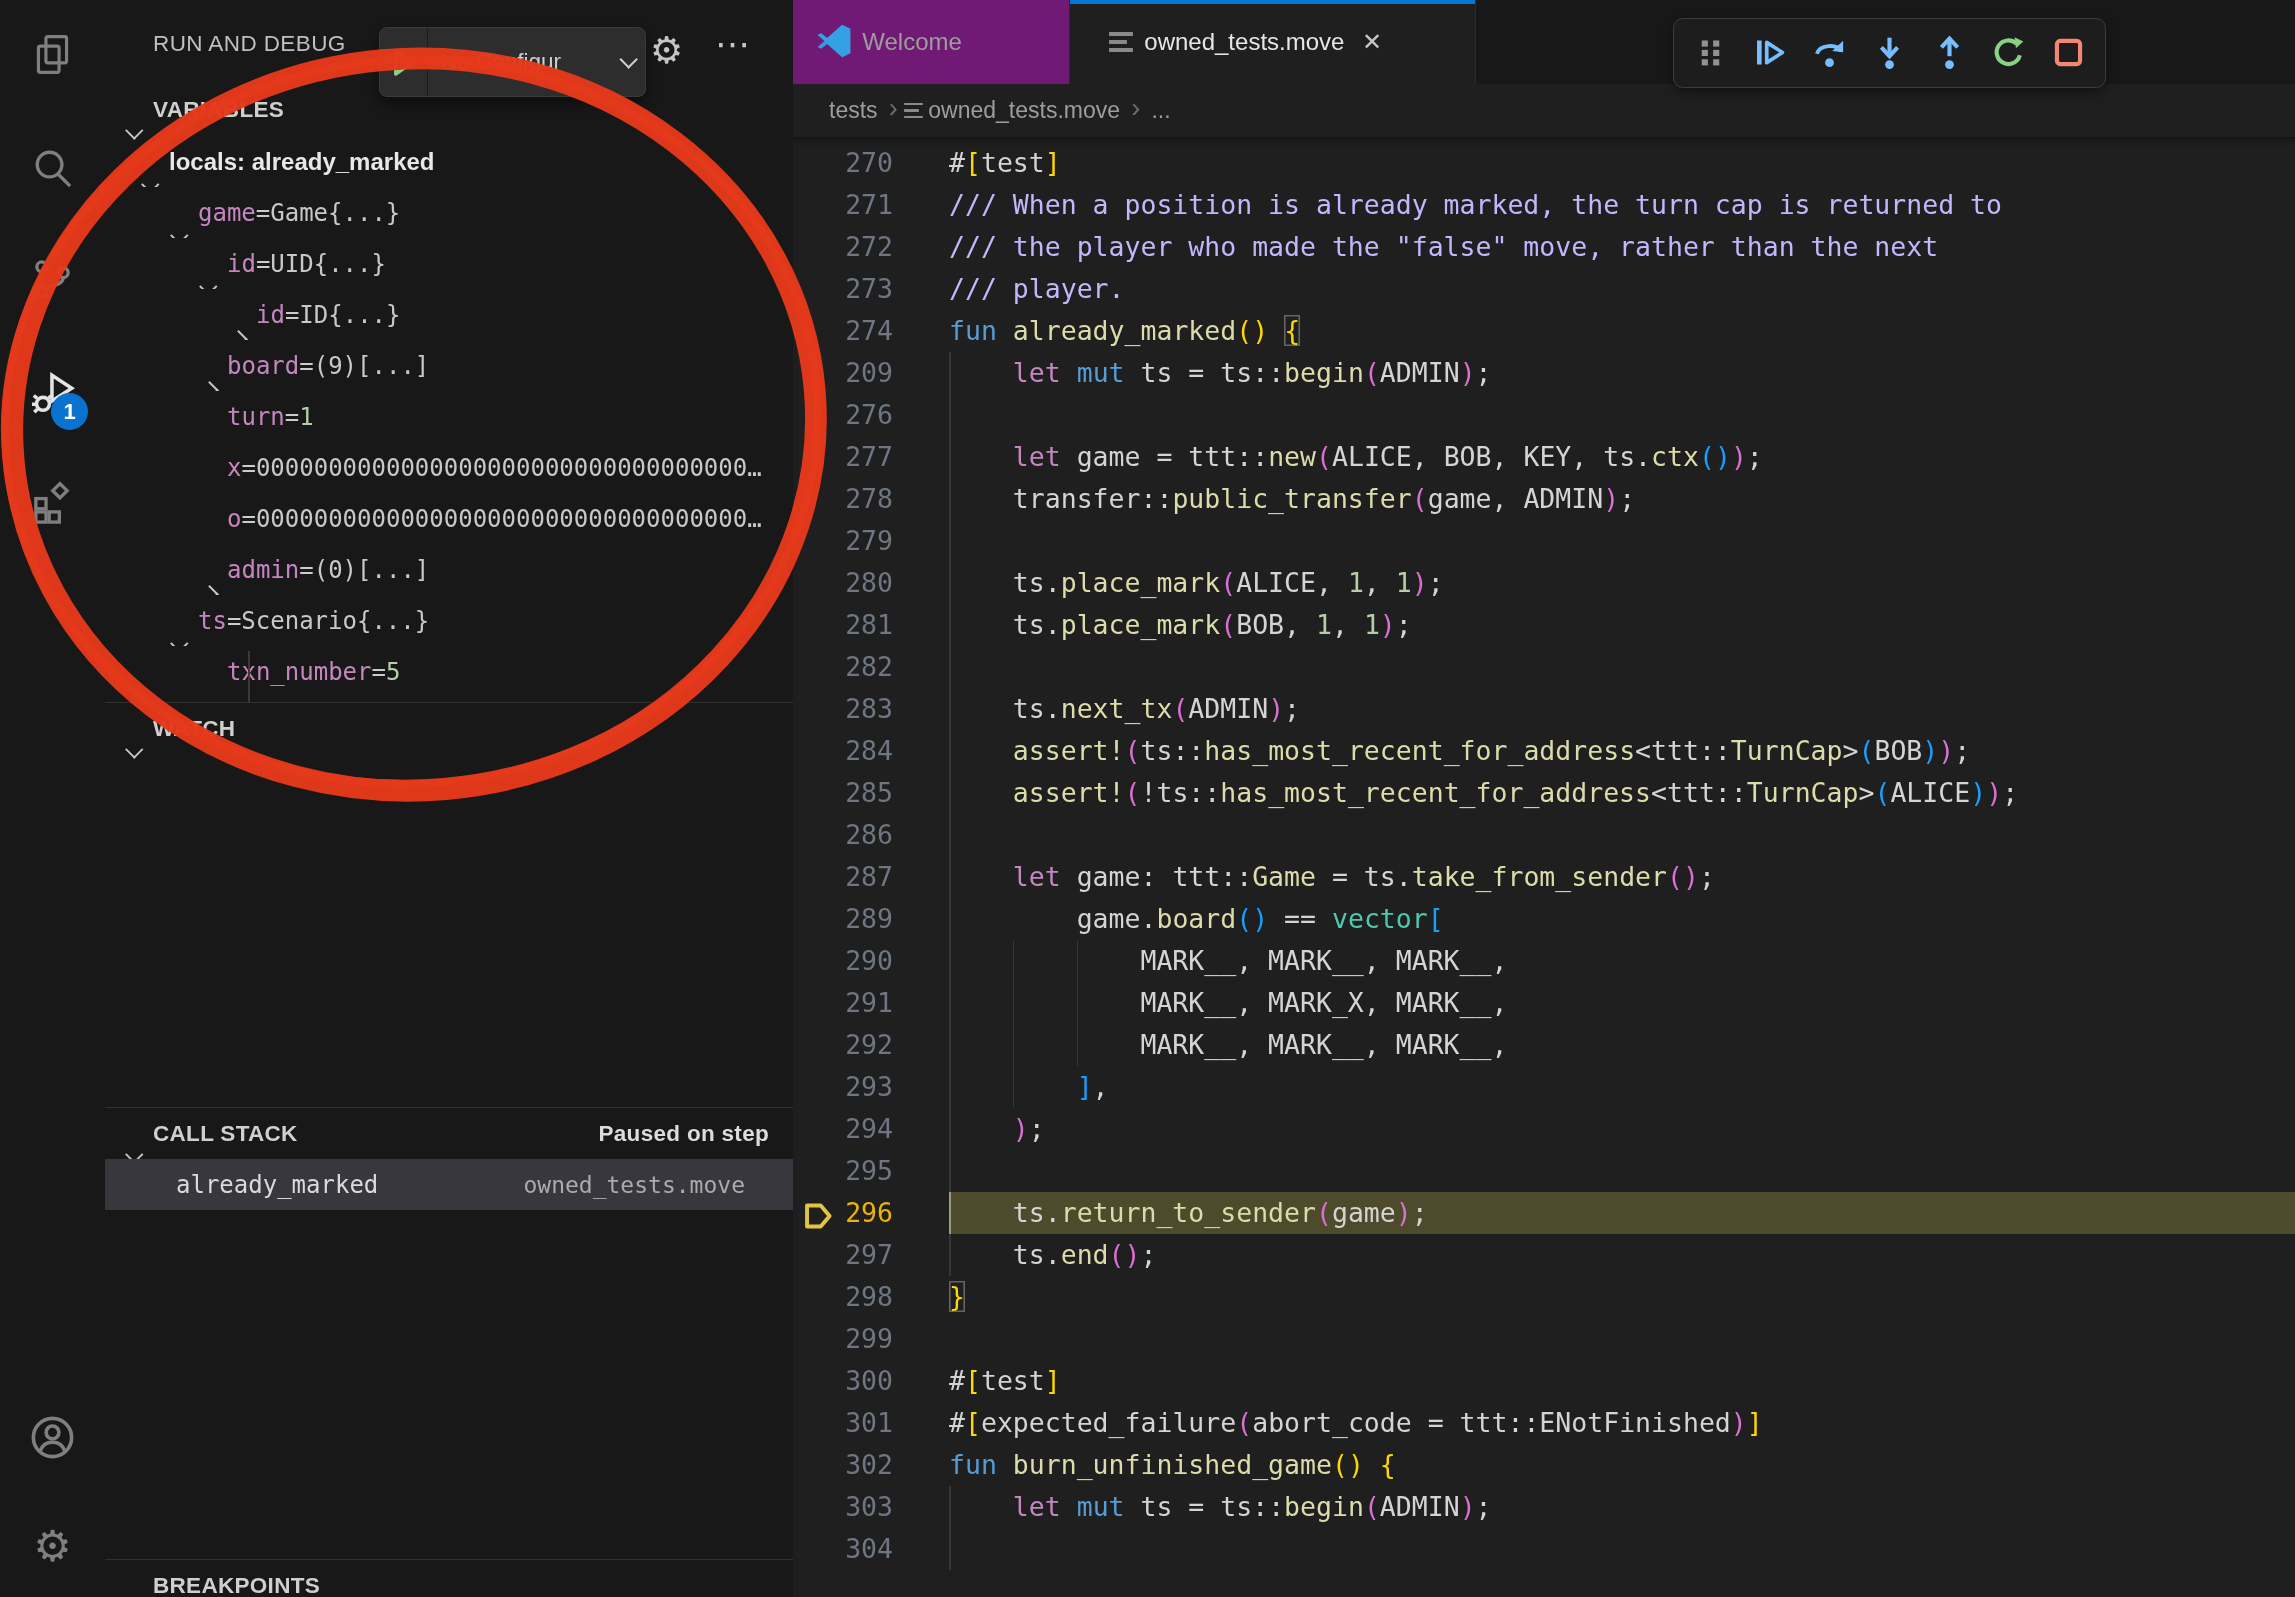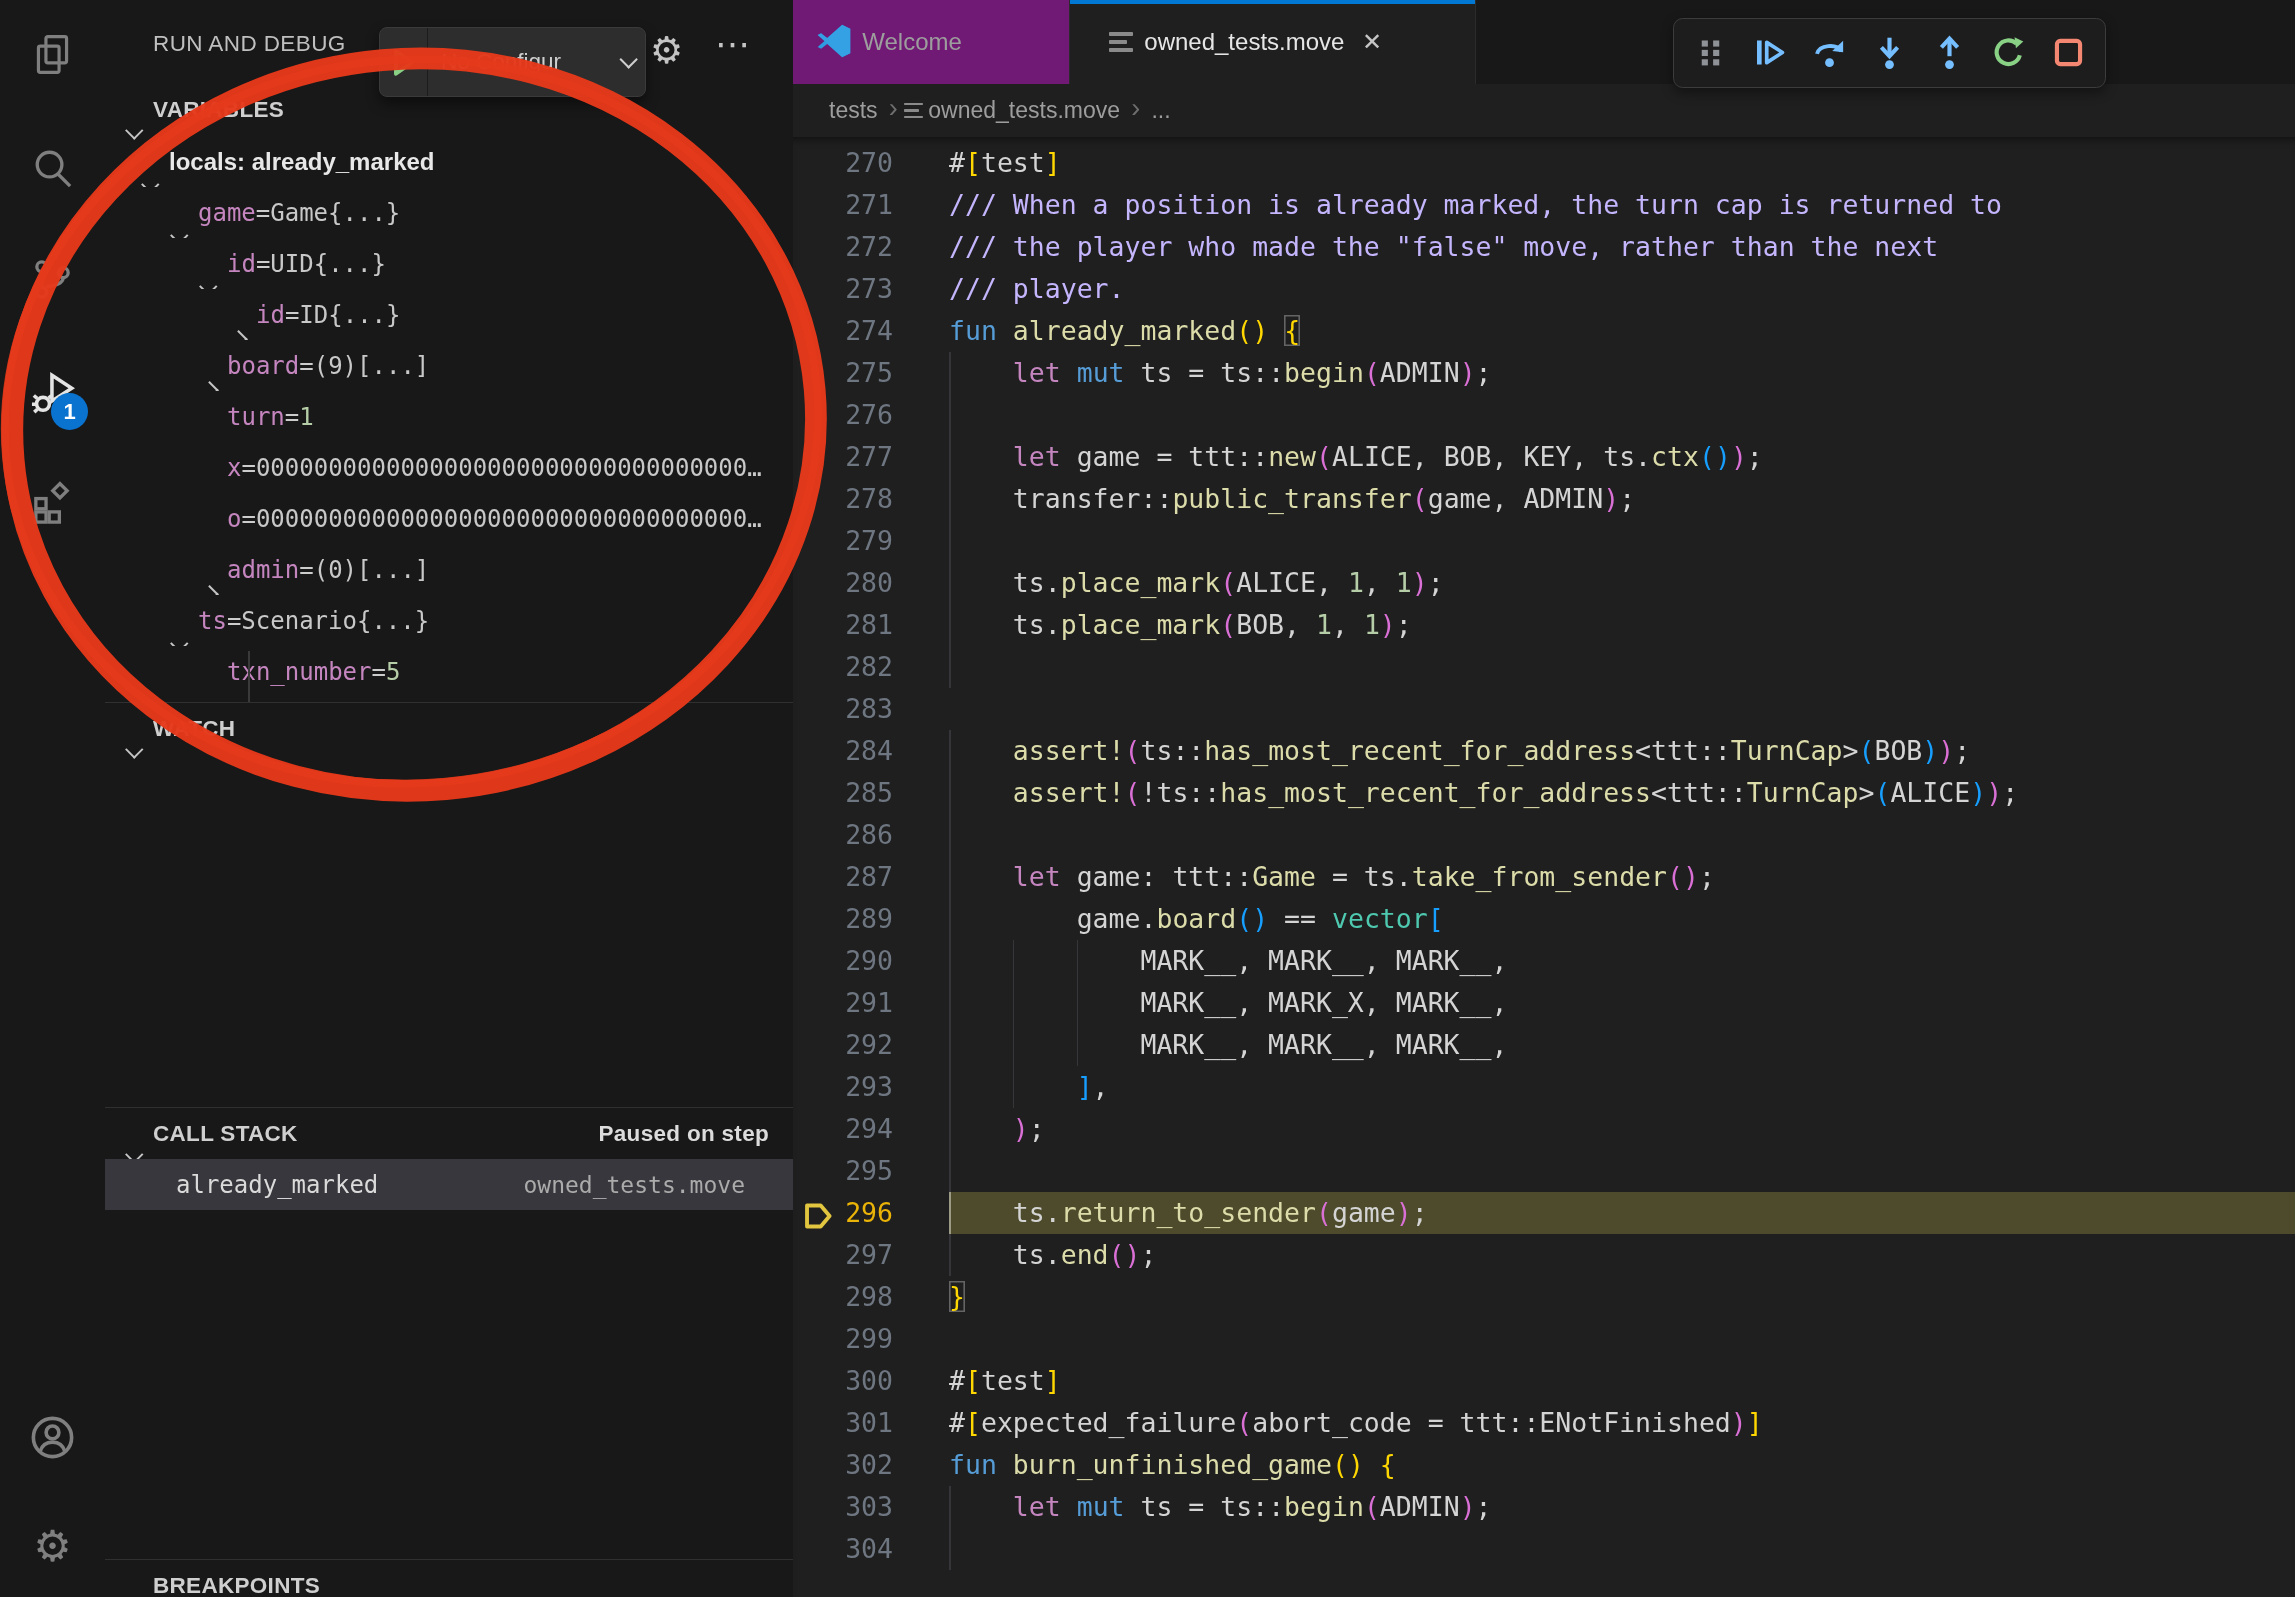--- a/index.html
+++ b/index.html
@@ -381,21 +381,21 @@
           </div>
           <div class="cl">
             <div class="ln"><span>273</span></div>
             <div class="lc"><span class="tk-com">/// player.</span></div>
           </div>
           <div class="cl">
             <div class="ln"><span>274</span></div>
             <div class="lc"><span class="tk-kw">fun</span><span class="tk-t"> </span><span class="tk-fn">already_marked</span><span class="tk-b1">(</span><span class="tk-b1">)</span><span class="tk-t"> </span><span class="tk-b1m">{</span></div>
           </div>
           <div class="cl">
-            <div class="ln"><span>275</span></div>
+            <div class="ln"><span>209</span></div>
             <div class="lc"><i class="guide" style="left: 0ch;"></i><span class="tk-t">    </span><span class="tk-ct">let</span><span class="tk-t"> </span><span class="tk-kw">mut</span><span class="tk-t"> ts = ts::</span><span class="tk-fn">begin</span><span class="tk-b2">(</span><span class="tk-t">ADMIN</span><span class="tk-b2">)</span><span class="tk-t">;</span></div>
           </div>
           <div class="cl">
             <div class="ln"><span>276</span></div>
             <div class="lc"><i class="guide" style="left: 0ch;"></i></div>
           </div>
           <div class="cl">
             <div class="ln"><span>277</span></div>
             <div class="lc"><i class="guide" style="left: 0ch;"></i><span class="tk-t">    </span><span class="tk-ct">let</span><span class="tk-t"> game = ttt::</span><span class="tk-fn">new</span><span class="tk-b2">(</span><span class="tk-t">ALICE, BOB, KEY, ts.</span><span class="tk-fn">ctx</span><span class="tk-b3">(</span><span class="tk-b3">)</span><span class="tk-b2">)</span><span class="tk-t">;</span></div>
           </div>
@@ -414,20 +414,21 @@
           <div class="cl">
             <div class="ln"><span>281</span></div>
             <div class="lc"><i class="guide" style="left: 0ch;"></i><span class="tk-t">    ts.</span><span class="tk-fn">place_mark</span><span class="tk-b2">(</span><span class="tk-t">BOB, </span><span class="tk-num">1</span><span class="tk-t">, </span><span class="tk-num">1</span><span class="tk-b2">)</span><span class="tk-t">;</span></div>
           </div>
           <div class="cl">
             <div class="ln"><span>282</span></div>
             <div class="lc"><i class="guide" style="left: 0ch;"></i></div>
           </div>
           <div class="cl">
             <div class="ln"><span>283</span></div>
+            <div class="lc"><i class="guide" style="left: 0ch;"></i><span class="tk-t">    ts.</span><span class="tk-fn">next_tx</span><span class="tk-b2">(</span><span class="tk-t">ADMIN</span><span class="tk-b2">)</span><span class="tk-t">;</span></div>
           </div>
           <div class="cl">
             <div class="ln"><span>284</span></div>
             <div class="lc"><i class="guide" style="left: 0ch;"></i><span class="tk-t">    </span><span class="tk-fn">assert!</span><span class="tk-b2">(</span><span class="tk-t">ts::</span><span class="tk-fn">has_most_recent_for_address</span><span class="tk-t">&lt;ttt::</span><span class="tk-fn">TurnCap</span><span class="tk-t">&gt;</span><span class="tk-b3">(</span><span class="tk-t">BOB</span><span class="tk-b3">)</span><span class="tk-b2">)</span><span class="tk-t">;</span></div>
           </div>
           <div class="cl">
             <div class="ln"><span>285</span></div>
             <div class="lc"><i class="guide" style="left: 0ch;"></i><span class="tk-t">    </span><span class="tk-fn">assert!</span><span class="tk-b2">(</span><span class="tk-t">!ts::</span><span class="tk-fn">has_most_recent_for_address</span><span class="tk-t">&lt;ttt::</span><span class="tk-fn">TurnCap</span><span class="tk-t">&gt;</span><span class="tk-b3">(</span><span class="tk-t">ALICE</span><span class="tk-b3">)</span><span class="tk-b2">)</span><span class="tk-t">;</span></div>
           </div>
           <div class="cl">

